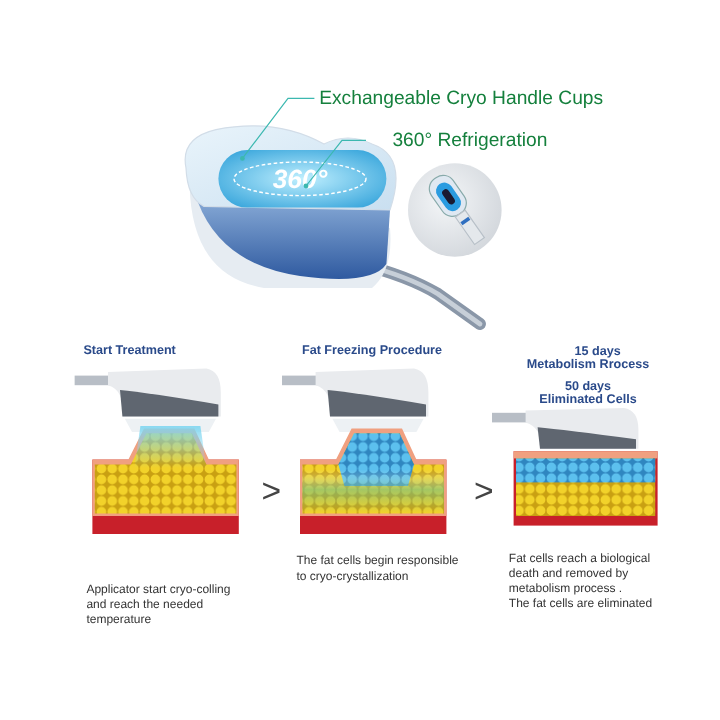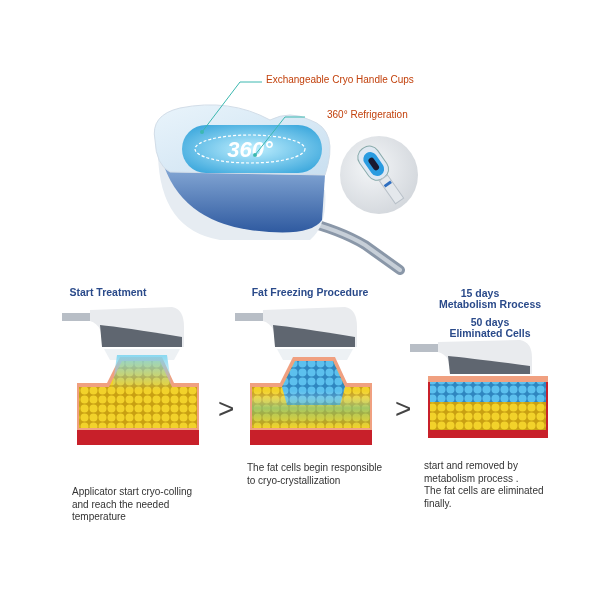--- a/index.html
+++ b/index.html
@@ -1,18 +1,18 @@
 <!DOCTYPE html>
 <html><head>
 <meta charset="utf-8">
 <style>
   html, body { margin:0; padding:0; background:#ffffff; }
   body { width:600px; height:600px; position:relative; overflow:hidden; font-family:"Liberation Sans", sans-serif; }
   .abs { position:absolute; }
-  .callout { font-size:10px; color:#c2410c; white-space:nowrap; }
+  .callout { font-size:16px; color:#15803d; white-space:nowrap; }
   .title { font-size:10.5px; font-weight:bold; color:#2a4a8a; text-align:center; white-space:nowrap; }
   .desc { font-size:10px; color:#333; line-height:12.5px; }
   .arrow { font-size:28px; color:#444; font-weight:200; }
 </style>
 </head>
 <body>
 
 <div class="abs" style="left:150px;top:80px;width:260px;height:200px;">
   <svg width="260" height="200" viewBox="0 0 260 200">
     <defs>
@@ -60,21 +60,21 @@
   <circle cx="202" cy="132" r="2" fill="#3cb8b0"></circle>
   <polyline points="255,155 285,117 305,117" fill="none" stroke="#3cb8b0" stroke-width="1"></polyline>
   <circle cx="255" cy="155" r="2" fill="#3cb8b0"></circle>
 </svg>
 
 <div class="abs callout" style="left:266px;top:74px;">Exchangeable Cryo Handle Cups</div>
 <div class="abs callout" style="left:327px;top:109px;">360° Refrigeration</div>
 
 <div class="abs title" style="left:58px;top:286px;width:100px;">Start Treatment</div>
 <div class="abs title" style="left:250px;top:286px;width:120px;">Fat Freezing Procedure</div>
-<div class="abs title" style="left:420px;top:287px;width:120px;">15 days</div>
+<div class="abs title" style="left:438px;top:287px;width:120px;">15 days</div>
 <div class="abs title" style="left:430px;top:298px;width:120px;">Metabolism Rrocess</div>
 <div class="abs title" style="left:430px;top:316px;width:120px;">50 days</div>
 <div class="abs title" style="left:430px;top:327px;width:120px;">Eliminated Cells</div>
 
 <div class="abs" style="left:62px;top:305px;width:150px;height:145px;">
   <svg width="150" height="145" viewBox="0 0 150 145">
     <defs>
       <pattern id="fatY" width="9" height="9" patternUnits="userSpaceOnUse">
           <rect width="9" height="9" fill="#c9a012"></rect>
           <circle cx="4.5" cy="4.5" r="4" fill="#f2d22a"></circle>
@@ -138,17 +138,17 @@
 <div class="abs desc" style="left:72px;top:462px;width:160px;margin-top:24px;">
   <div>Applicator start cryo-colling</div>
   <div>and reach the needed</div>
   <div>temperature</div>
 </div>
 <div class="abs desc" style="left:247px;top:462px;width:170px;">
   <div>The fat cells begin responsible</div>
   <div>to cryo-crystallization</div>
 </div>
 <div class="abs desc" style="left:424px;top:460px;width:160px;">
-  <div>start and removed by</div>
+  <div>Fat cells reach a biological</div>
+  <div>death and removed by</div>
   <div>metabolism process .</div>
   <div>The fat cells are eliminated</div>
-  <div>finally.</div>
 </div>
 
 </body></html>

